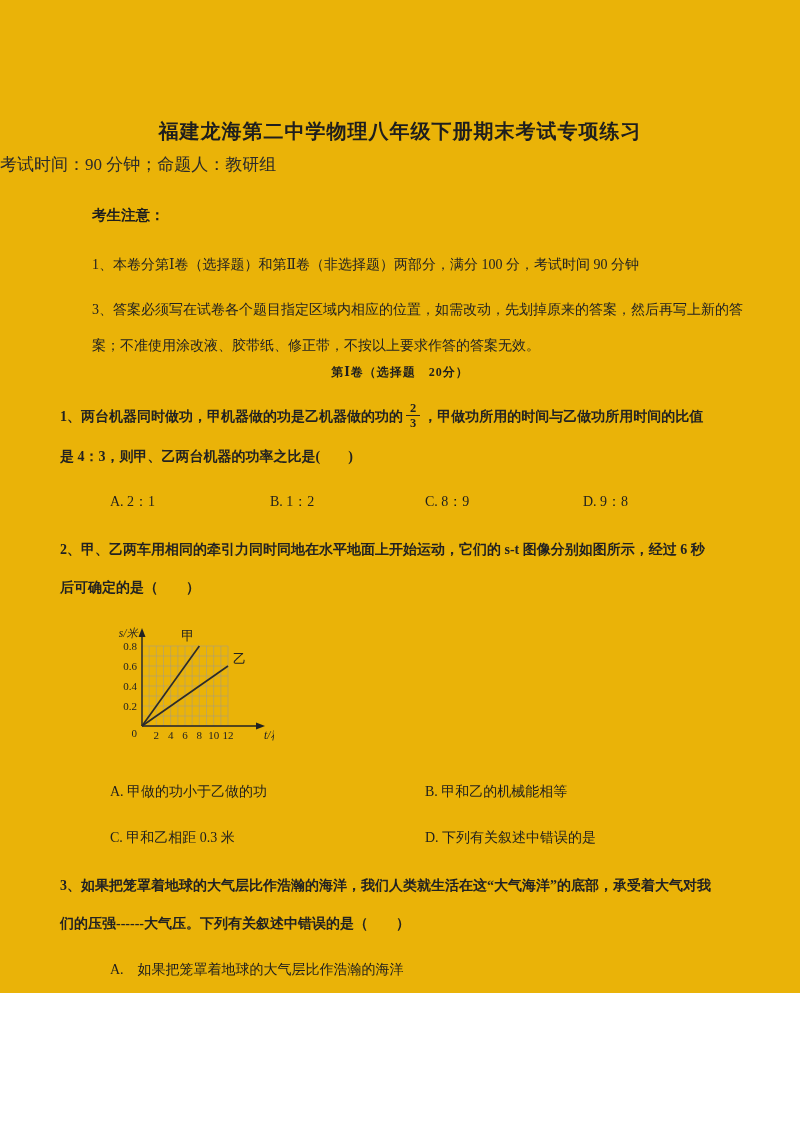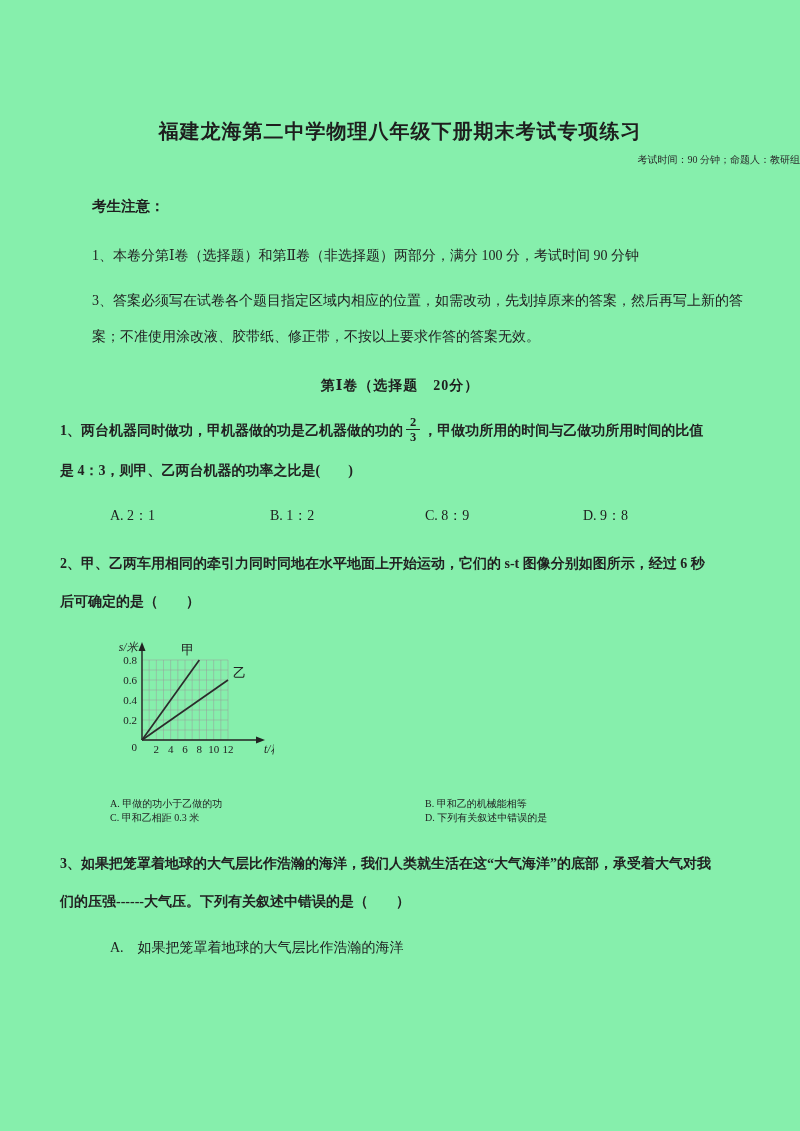--- a/index.html
+++ b/index.html
@@ -1,54 +1,53 @@
 <!DOCTYPE html>
 <html><head>
 <meta charset="utf-8">
 <style>
   html,body{margin:0;padding:0;background:#ffffff;}
   .page{
     position:relative;
-    width:800px;height:1131px;
-    background:#86efac;
+    width:800px;height:993px;
+    background:#eab308;
     font-family:"Liberation Serif","DejaVu Serif",serif;
     color:#1e1e1e;
     overflow:hidden;
   }
   .title{
     padding-top:118px;
     text-align:center;
     font-size:20px;
     font-weight:bold;
     letter-spacing:1px;
     line-height:26px;
   }
   .subtitle{
     margin-top:9px;
-    text-align:right;
-    font-size:10px;
+    text-align:left;
+    font-size:17px;
     color:#2a2a2a;
   }
   .notice-heading{
     margin:30px 0 0 92px;
     font-size:14.5px;
     font-weight:bold;
   }
   .notice-item{
     width:652px;
     margin:9px 0 0 92px;
     font-size:14px;
     line-height:36px;
     color:#222;
   }
   .notice-item.first{margin-top:22px;}
   .section-heading{
-    margin-top:22px;
     text-align:center;
-    font-size:14px;
+    font-size:12px;
     font-weight:bold;
     letter-spacing:1px;
   }
   .sub-heading{
     margin:26px 0 0 92px;
     font-size:14.5px;
     font-weight:bold;
   }
   .question{
     width:652px;
@@ -81,21 +80,22 @@
     width:180px;
   }
   svg text{
     font-family:"Liberation Serif","DejaVu Serif",serif;
     fill:#222;
   }
   .q2-options{
     margin:30px 0 0 110px;
     display:grid;
     grid-template-columns:315px auto;
-    font-size:10px;
+    row-gap:28px;
+    font-size:14px;
   }
   .q3-option{
     margin:18px 0 0 110px;
     font-size:14px;
   }
 </style>
 </head>
 <body>
 
 <div class="page">

